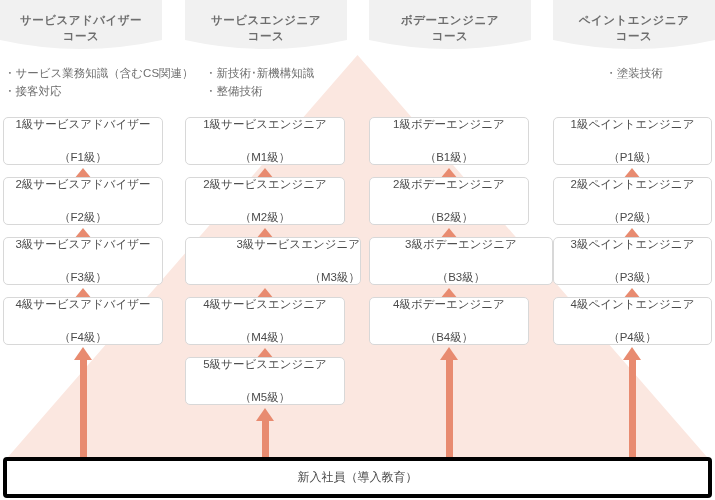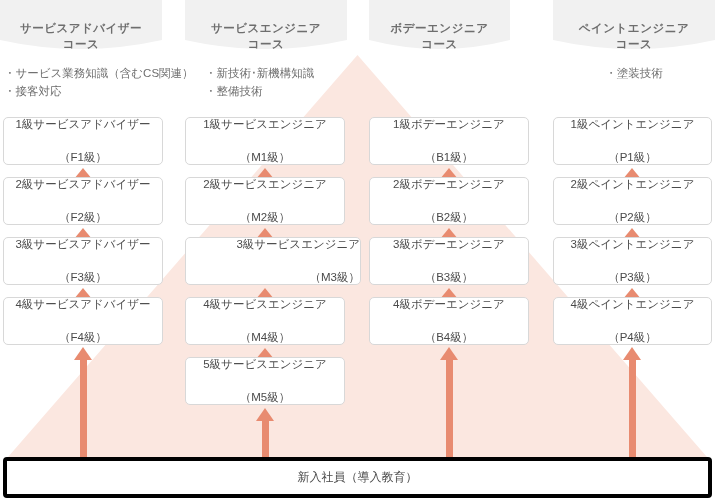--- a/index.html
+++ b/index.html
@@ -33,21 +33,21 @@
   .banner .bshape{
     position:absolute;left:0;top:0;width:100%;height:100%;
   }
   .banner .btext{
     position:absolute;left:0;top:0;width:100%;
     text-align:center;
     font-size:11.5px;
     font-weight:bold;
     color:#6e6e6e;
     line-height:16px;
-    padding-top:20px;
+    padding-top:12px;
     box-sizing:border-box;
     letter-spacing:.5px;
   }
 
   
   .skills{
     position:absolute;
     z-index:3;
     font-size:11.5px;
     line-height:18px;
@@ -139,21 +139,21 @@
   <div class="banner" style="left:185px;width:162px;">
     <svg class="bshape" viewBox="0 0 162 55" preserveAspectRatio="none" xmlns="http://www.w3.org/2000/svg">
       <path d="M0,0 L162,0 L162,40 Q81,58 0,40 Z" fill="#f1f1f1"></path>
     </svg>
     <div class="btext">
       <div>サービスエンジニア</div>
       <div>コース</div>
     </div>
   </div>
 
-  <div class="banner" style="left:369px;width:141px;">
+  <div class="banner" style="left:369px;width:162px;">
     <svg class="bshape" viewBox="0 0 162 55" preserveAspectRatio="none" xmlns="http://www.w3.org/2000/svg">
       <path d="M0,0 L162,0 L162,40 Q81,58 0,40 Z" fill="#f1f1f1"></path>
     </svg>
     <div class="btext">
       <div>ボデーエンジニア</div>
       <div>コース</div>
     </div>
   </div>
 
   <div class="banner" style="left:553px;width:162px;">
@@ -237,21 +237,21 @@
   <div class="gbox" style="left:369px;top:117px;width:160px;">
     <div>1級ボデーエンジニア</div>
     <div class="ln2">（B1級）</div>
   </div>
   <div class="tri" style="left:440px;top:168px;"></div>
   <div class="gbox" style="left:369px;top:177px;width:160px;">
     <div>2級ボデーエンジニア</div>
     <div class="ln2">（B2級）</div>
   </div>
   <div class="tri" style="left:440px;top:228px;"></div>
-  <div class="gbox" style="left:369px;top:237px;width:160px;">
+  <div class="gbox" style="left:369px;top:237px;width:184px;">
     <div>3級ボデーエンジニア</div>
     <div class="ln2">（B3級）</div>
   </div>
   <div class="tri" style="left:440px;top:288px;"></div>
   <div class="gbox" style="left:369px;top:297px;width:160px;">
     <div>4級ボデーエンジニア</div>
     <div class="ln2">（B4級）</div>
   </div>
   <div class="larrow" style="left:440px;top:347px;width:18px;height:110px;">
     <div class="head"></div>

